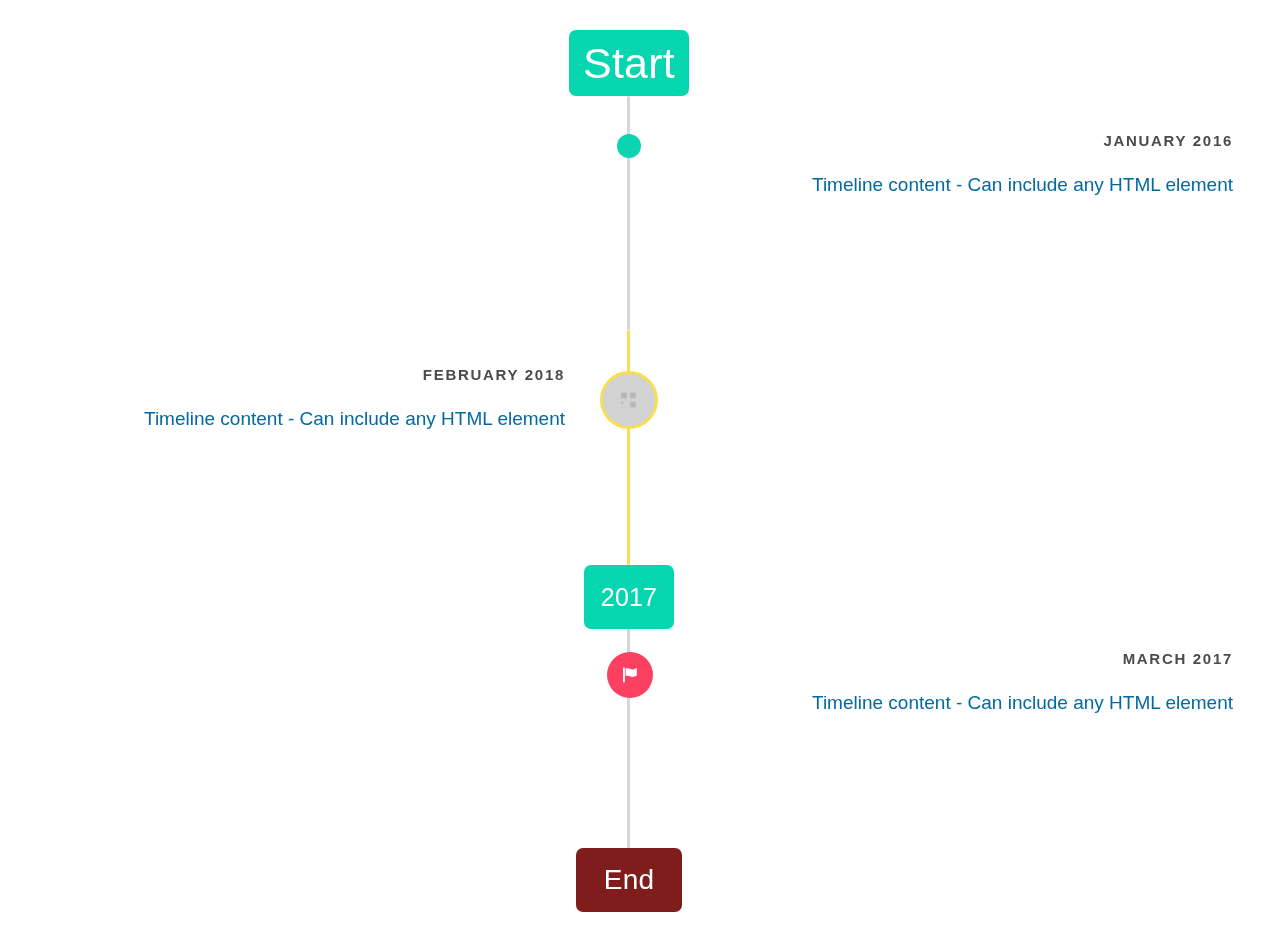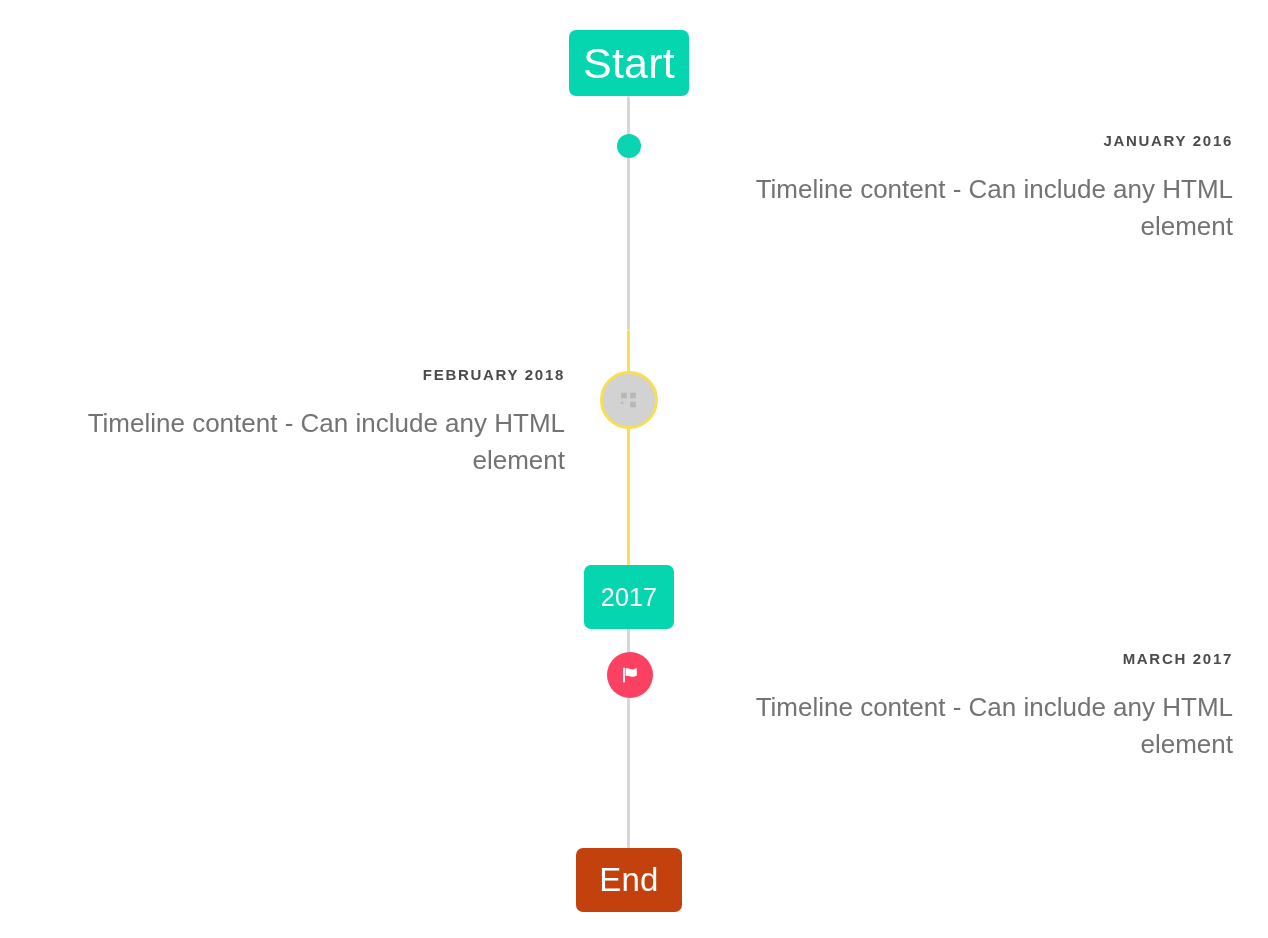--- a/index.html
+++ b/index.html
@@ -52,22 +52,22 @@
   }
   .badge-year {
     left: 584px; top: 565px;
     width: 90px; height: 64px;
     background: #06d6b0;
     font-size: 25px;
   }
   .badge-end {
     left: 576px; top: 848px;
     width: 106px; height: 64px;
-    background: #c2410c;
-    font-size: 33px;
+    background: #7f1d1d;
+    font-size: 28px;
   }
 
   
   .marker { position: absolute; z-index: 6; }
 
   .marker-dot {
     left: 617px; top: 134px;
     width: 24px; height: 24px;
     border-radius: 50%;
     background: #0ad4b2;
@@ -113,24 +113,24 @@
     font-size: 15px;
     font-weight: bold;
     letter-spacing: 1.7px;
     color: #4b4b4b;
     line-height: 1.3;
     white-space: nowrap;
   }
 
   .entry-body {
     margin-top: 20px;
-    font-size: 26px;
+    font-size: 19px;
     font-weight: 400;
     line-height: 1.45;
-    color: #737373;
+    color: #0369a1;
   }
 </style>
 </head>
 <body>
 
 <div class="timeline">
 
   <div class="spine spine-grey-top"></div>
   <div class="spine spine-yellow"></div>
   <div class="spine spine-grey-bottom"></div>

